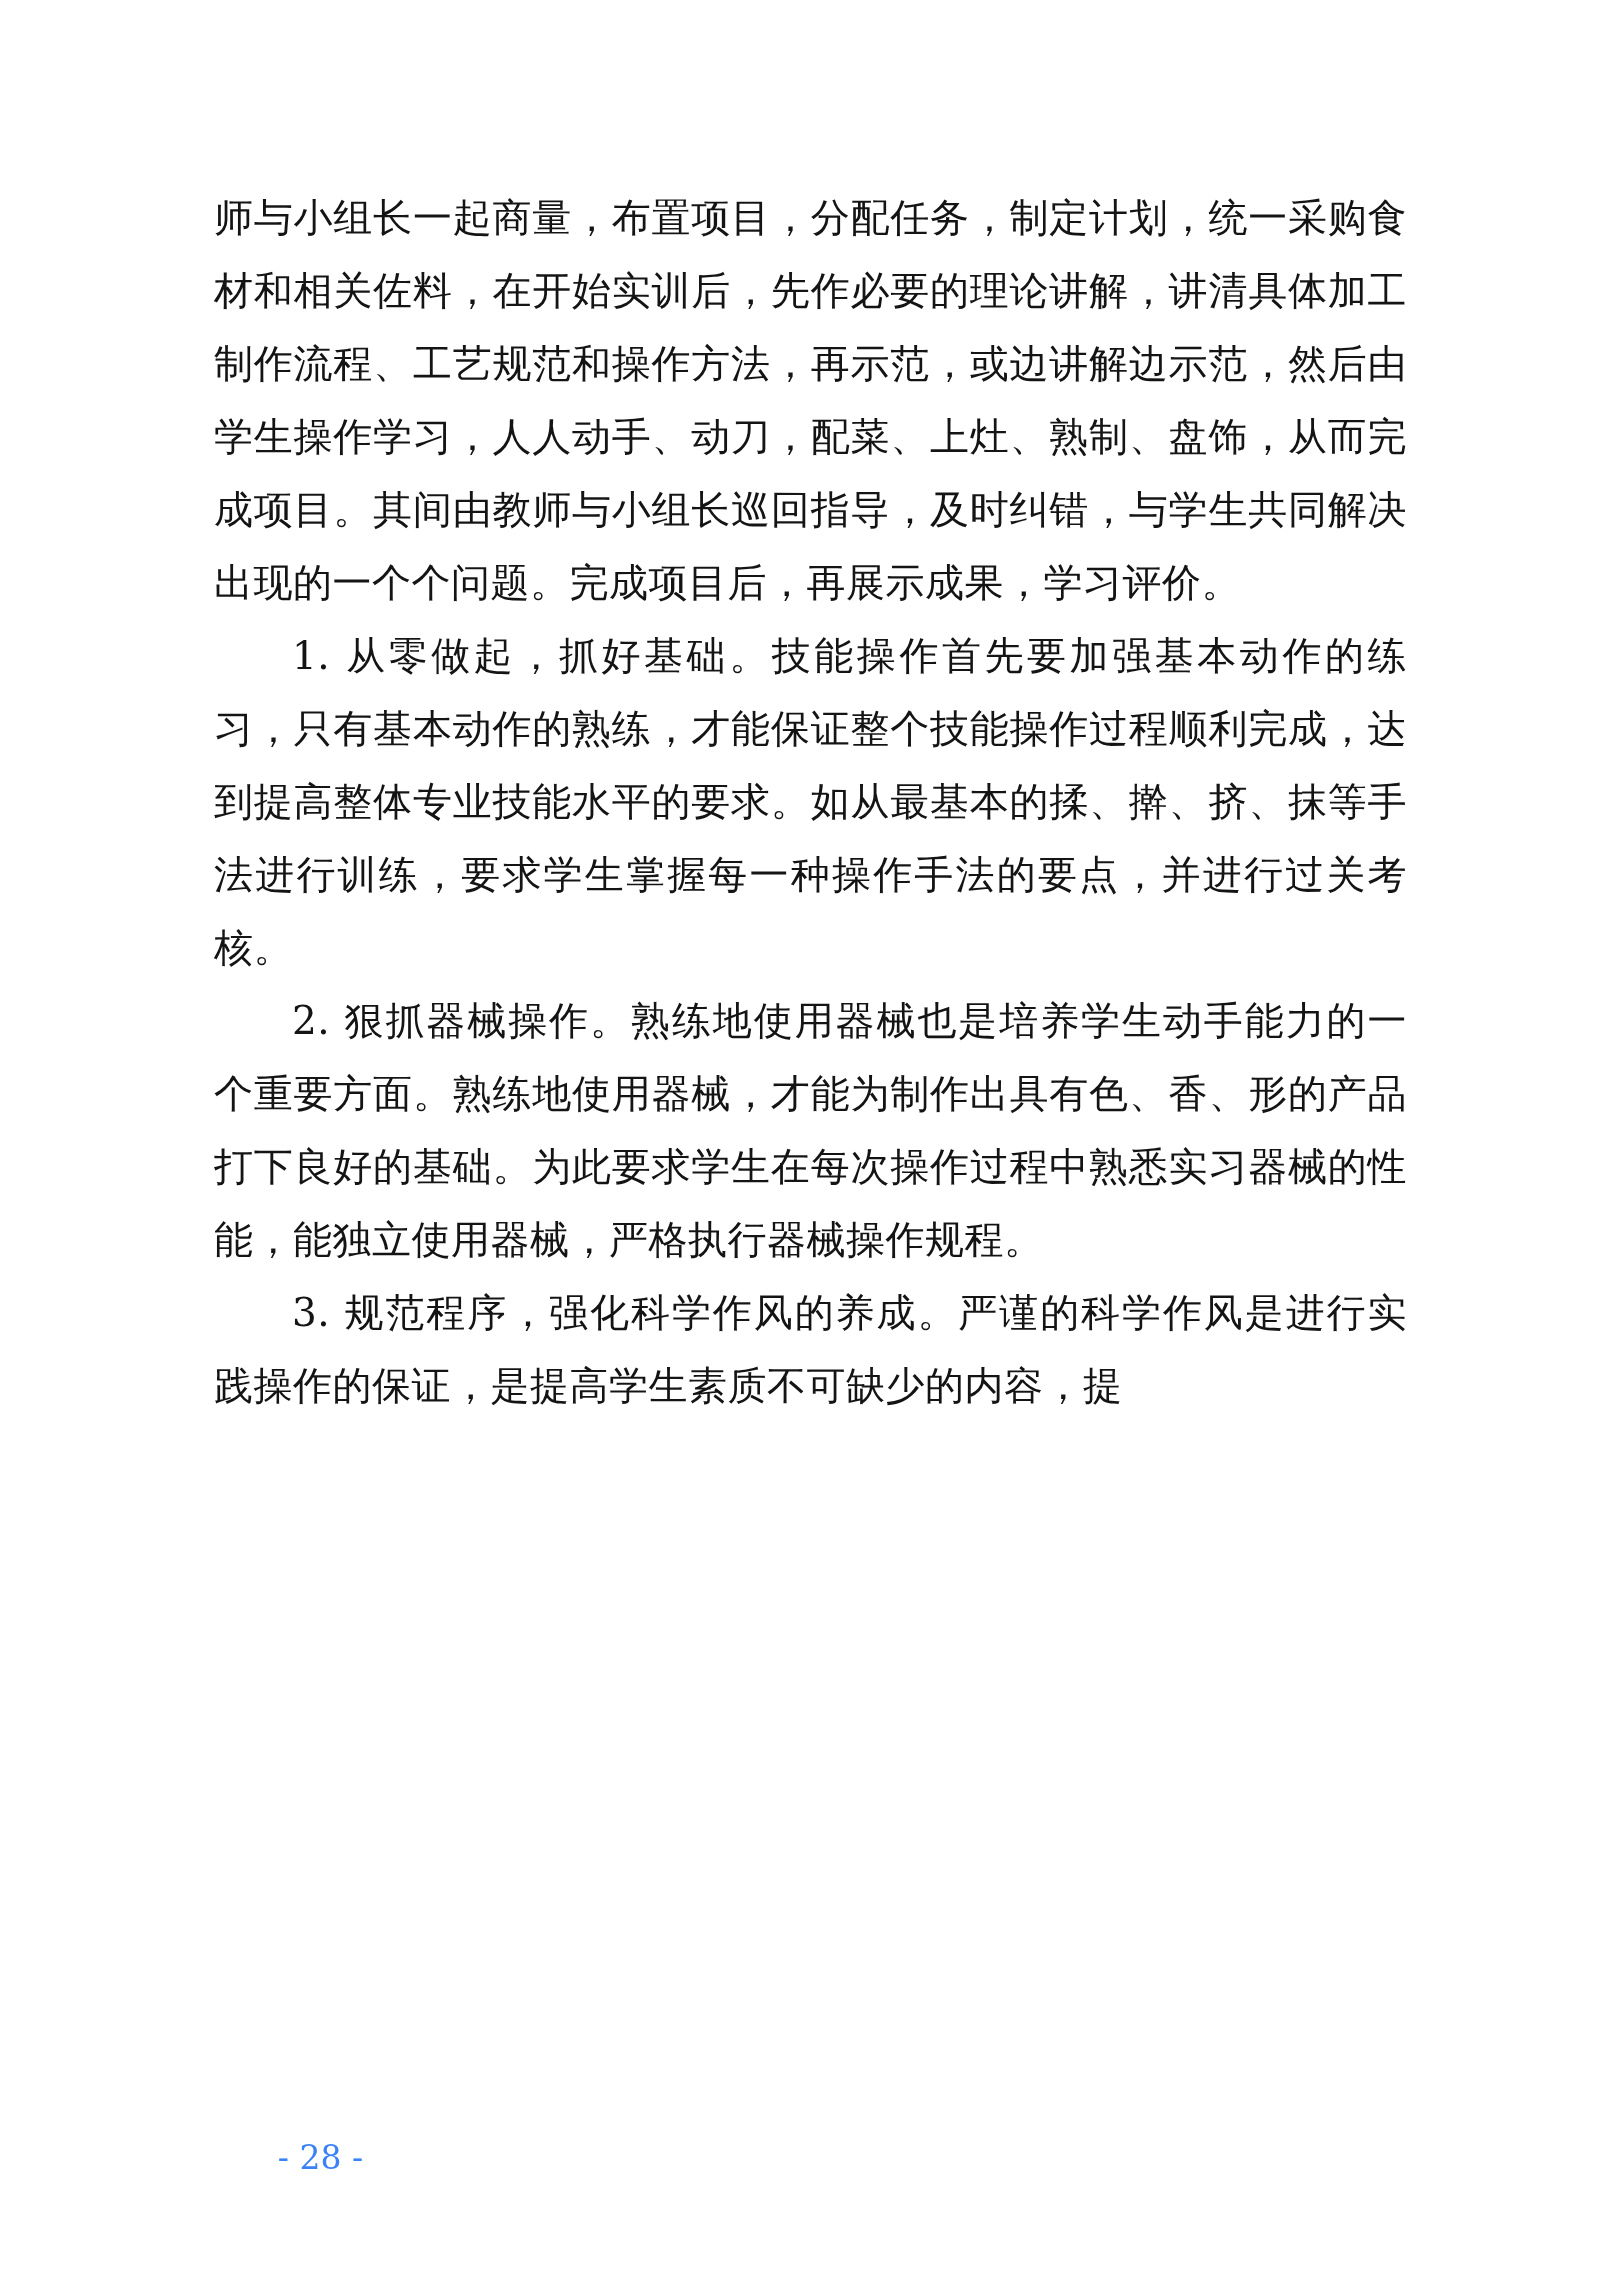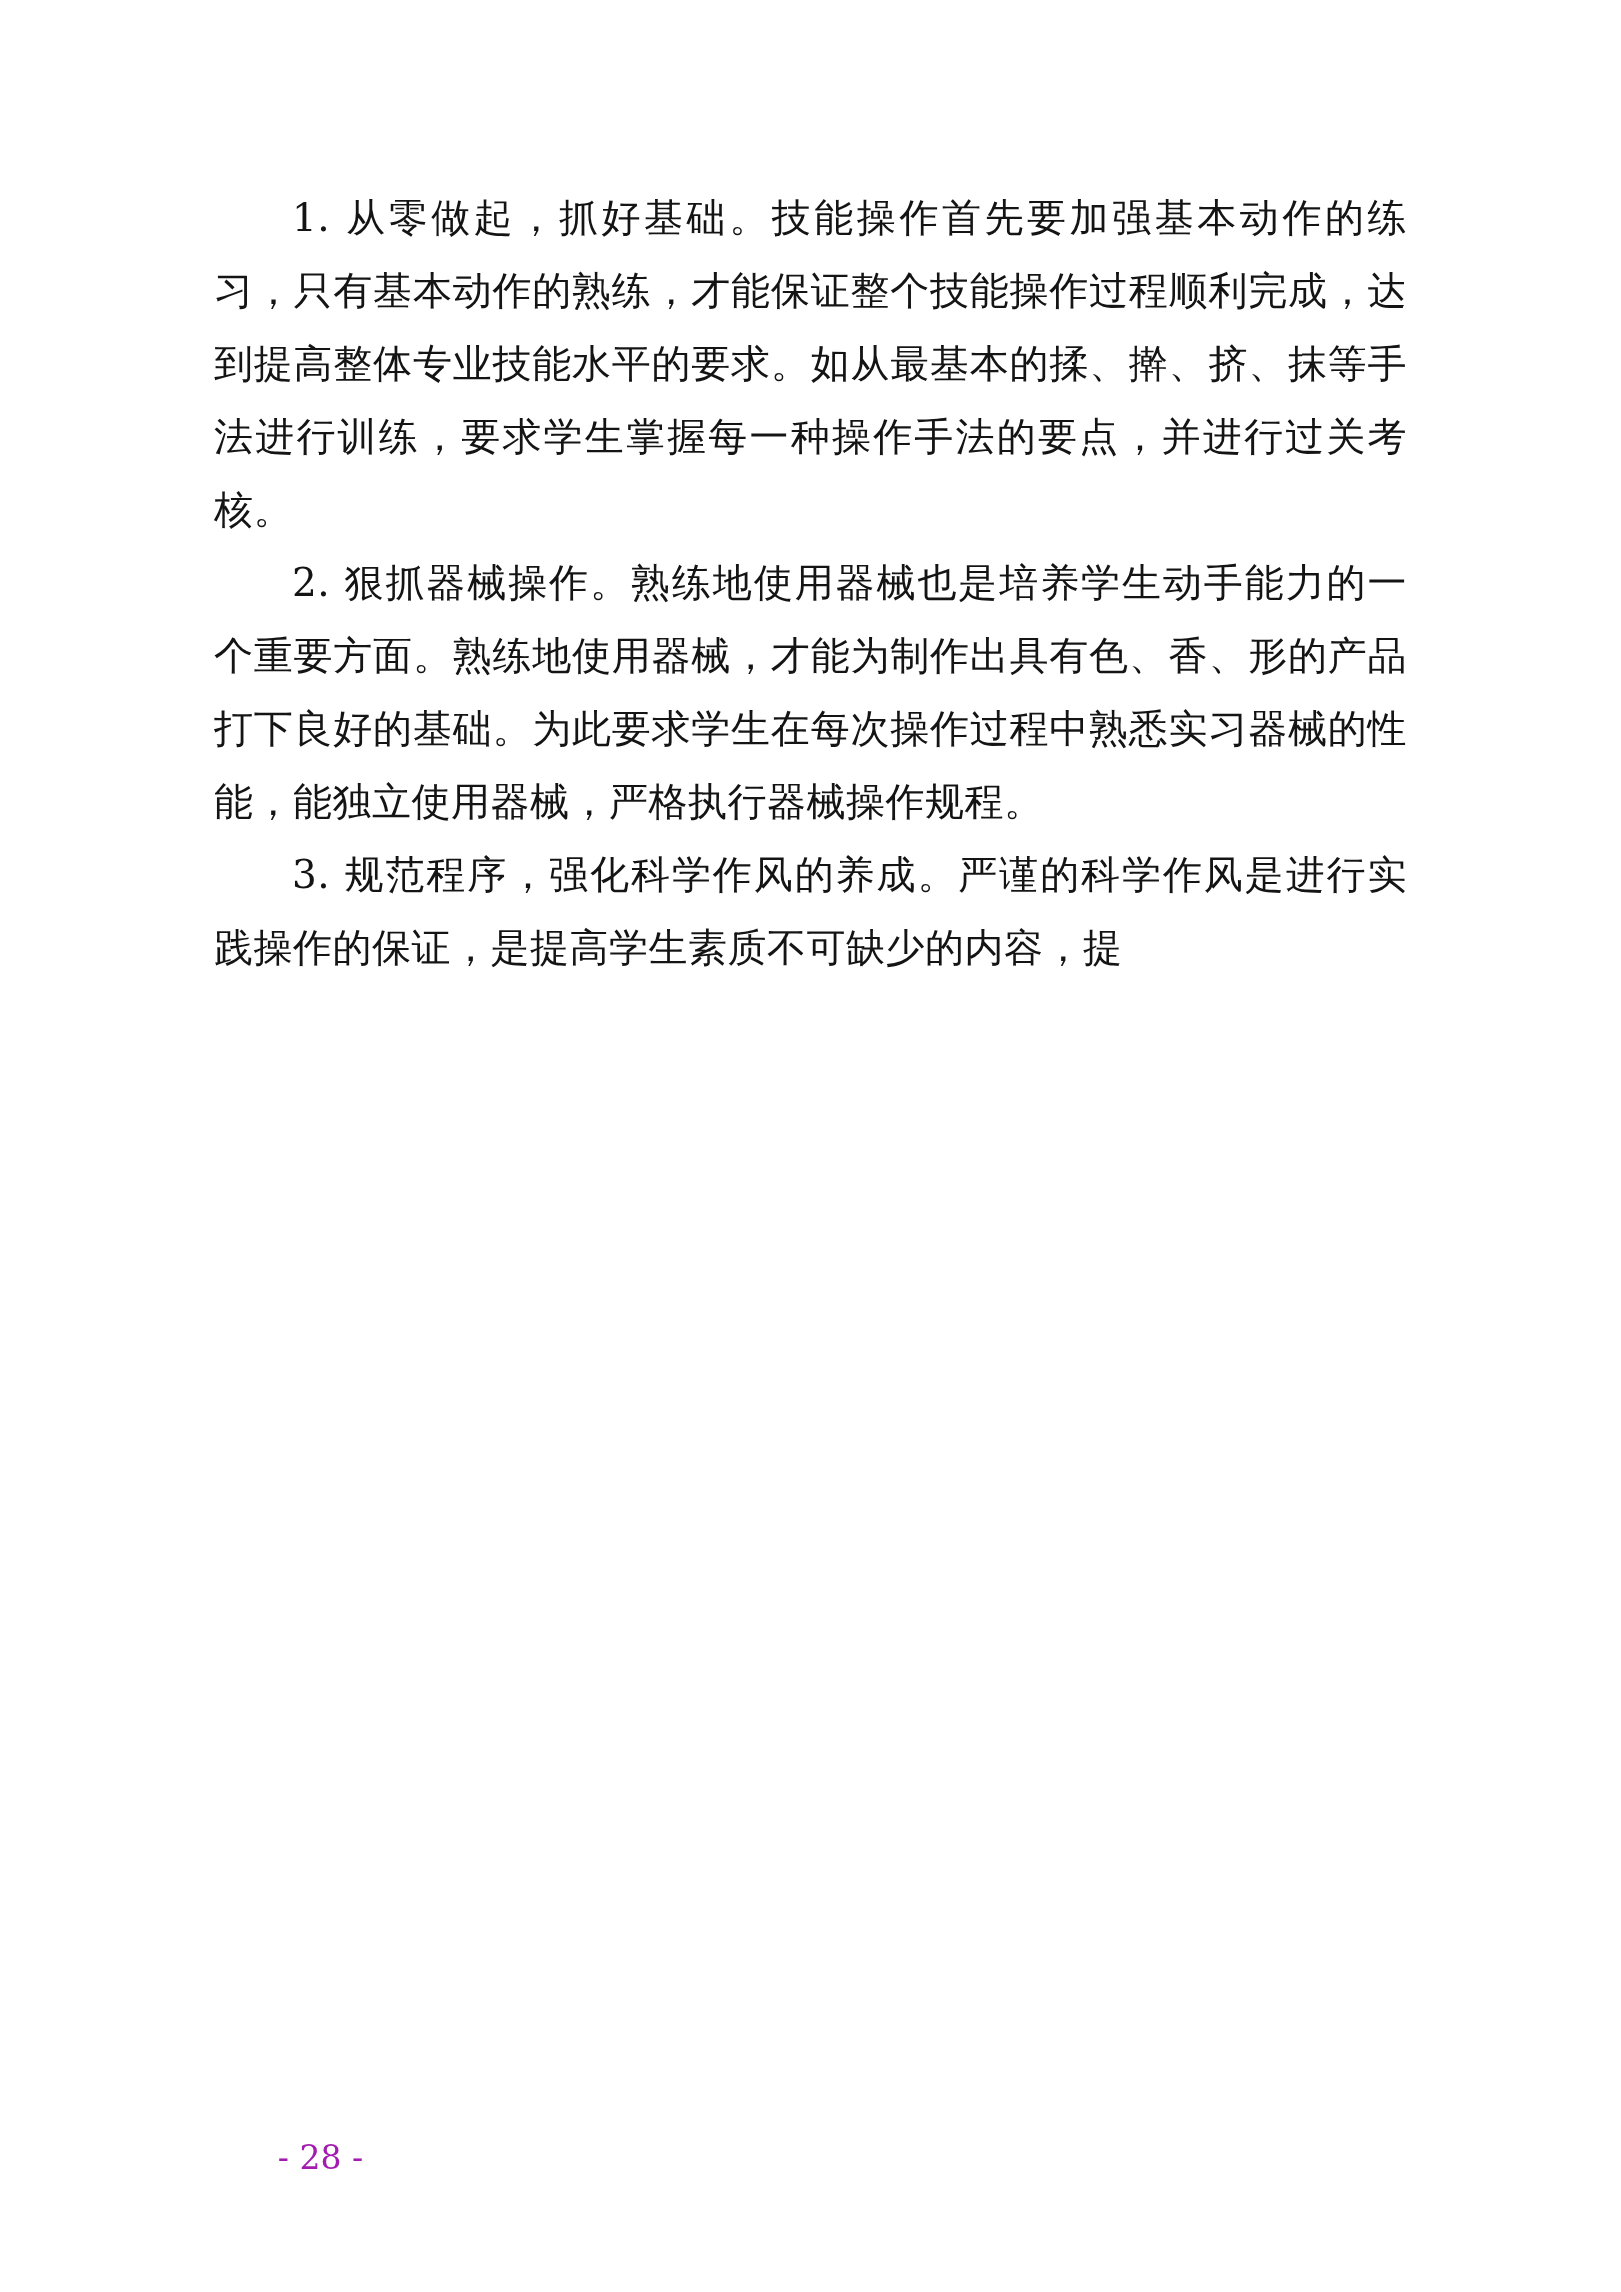--- a/index.html
+++ b/index.html
@@ -39,33 +39,34 @@
   .body-text p.indent {
     text-indent: 2em;
   }
   .footer {
     position: absolute;
     left: 0;
     bottom: 116px;
     width: 1621px;
     text-align: center;
     font-size: 33px;
-    color: #a21caf;
+    color: #3b82f6;
     font-family: "DejaVu Serif", "Liberation Serif", serif;
   }
   .page-number {
     display: inline-block;
     margin-left: -980px;
   }
 </style>
 </head>
 <body>
 
 <div class="page">
   <div class="body-text">
+    <p>师与小组长一起商量，布置项目，分配任务，制定计划，统一采购食材和相关佐料，在开始实训后，先作必要的理论讲解，讲清具体加工制作流程、工艺规范和操作方法，再示范，或边讲解边示范，然后由学生操作学习，人人动手、动刀，配菜、上灶、熟制、盘饰，从而完成项目。其间由教师与小组长巡回指导，及时纠错，与学生共同解决出现的一个个问题。完成项目后，再展示成果，学习评价。</p>
     <p class="indent">1. 从零做起，抓好基础。技能操作首先要加强基本动作的练习，只有基本动作的熟练，才能保证整个技能操作过程顺利完成，达到提高整体专业技能水平的要求。如从最基本的揉、擀、挤、抹等手法进行训练，要求学生掌握每一种操作手法的要点，并进行过关考核。</p>
     <p class="indent">2. 狠抓器械操作。熟练地使用器械也是培养学生动手能力的一个重要方面。熟练地使用器械，才能为制作出具有色、香、形的产品打下良好的基础。为此要求学生在每次操作过程中熟悉实习器械的性能，能独立使用器械，严格执行器械操作规程。</p>
     <p class="indent">3. 规范程序，强化科学作风的养成。严谨的科学作风是进行实践操作的保证，是提高学生素质不可缺少的内容，提</p>
   </div>
 </div>
 
 <div class="footer">
   <span class="page-number">- 28 -</span>
 </div>
 

